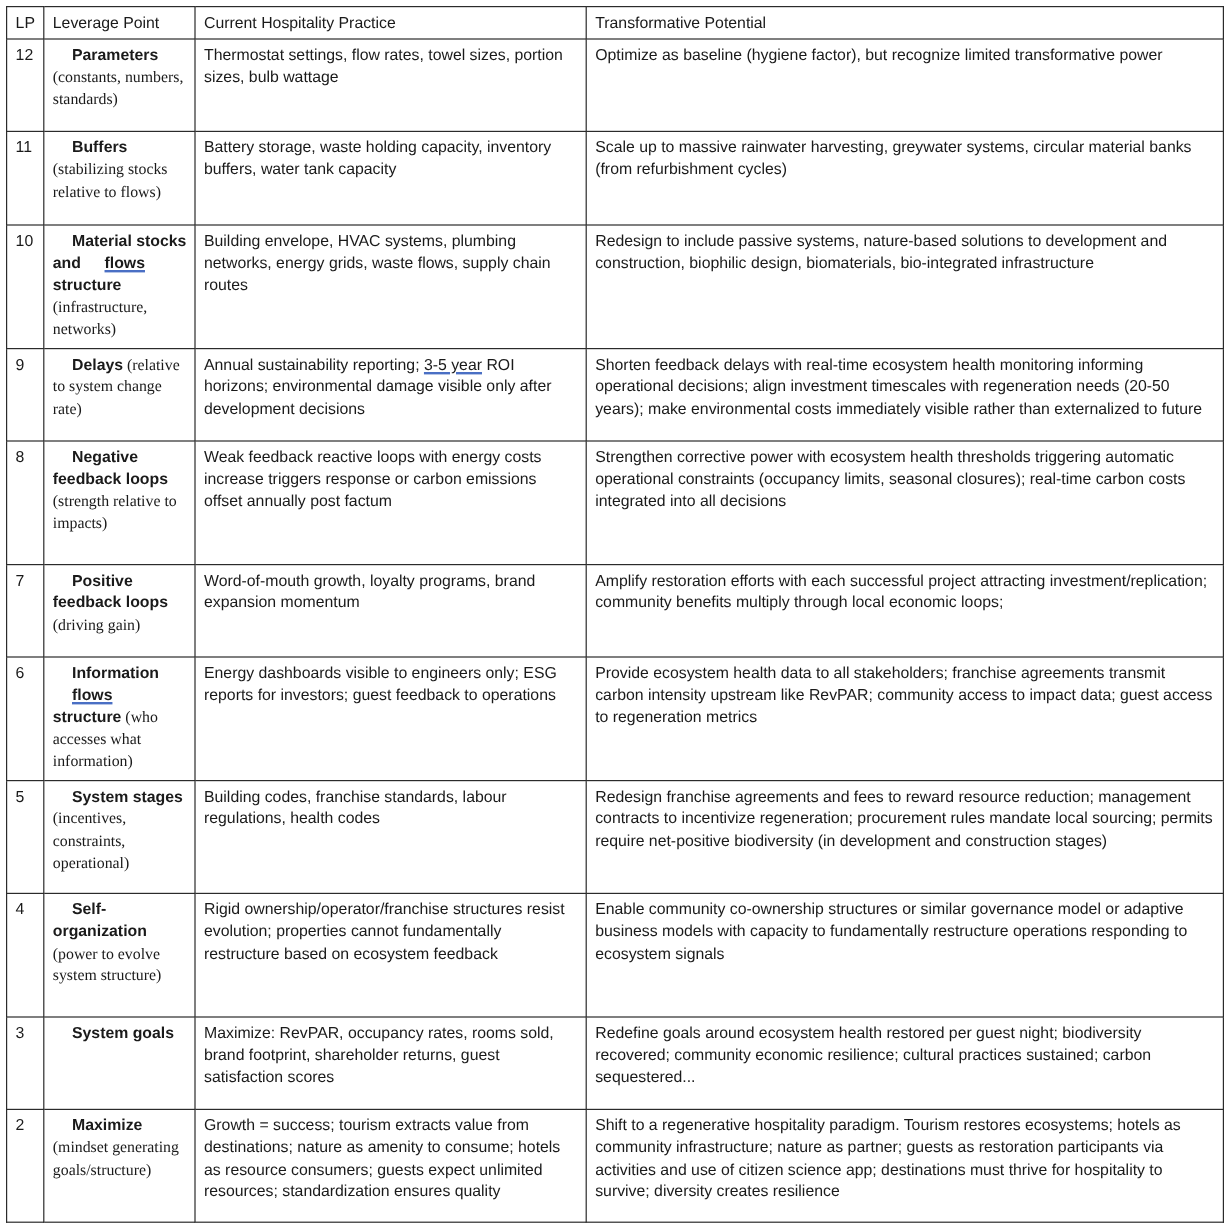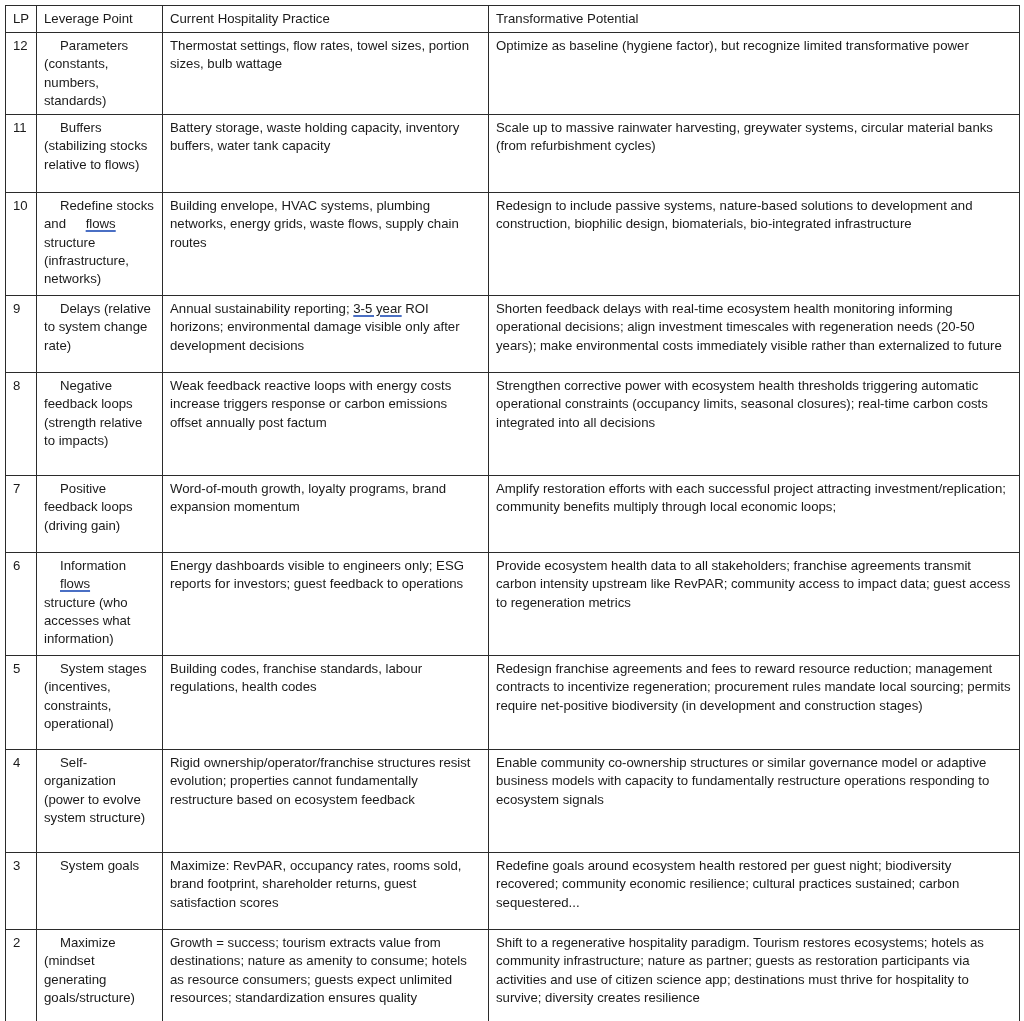--- a/index.html
+++ b/index.html
@@ -52,22 +52,22 @@
     height: 18px;
   }
   th.lp-head { text-align: center; padding-left: 2px; padding-right: 2px; }
 
   td.lp-cell {
     text-align: center;
     padding-left: 2px;
     padding-right: 2px;
     font-size: 13.2px;
   }
-  .lev-strong { font-weight: normal; padding-left: 16px; }
-  .lev-rest { font-weight: normal; }
+  .lev-strong { font-weight: bold; padding-left: 16px; }
+  .lev-rest { font-weight: normal; font-family: Liberation Serif, serif; }
   .flagged {
     text-decoration: underline;
     text-decoration-color: #4a6fc4;
     text-decoration-thickness: 1.5px;
     text-underline-offset: 1.5px;
     margin-top: 10px;
   }
   
   tr.r-head td, tr.r-head th { height: 18px; }
   tr.r12 td { height: 68px; }
@@ -112,21 +112,21 @@
 
       <tr class="r11">
         <td class="lp-cell">11</td>
         <td><span class="lev-strong">Buffers</span><span class="lev-rest"> (stabilizing stocks relative to flows)</span></td>
         <td>Battery storage, waste holding capacity, inventory buffers, water tank capacity</td>
         <td>Scale up to massive rainwater harvesting, greywater systems, circular material banks (from refurbishment cycles)</td>
       </tr>
 
       <tr class="r10">
         <td class="lp-cell">10</td>
-        <td><span class="lev-strong">Redefine stocks and </span><span class="lev-strong flagged">flows</span><span class="lev-strong"> structure</span><span class="lev-rest"> (infrastructure, networks)</span></td>
+        <td><span class="lev-strong">Material stocks and </span><span class="lev-strong flagged">flows</span><span class="lev-strong"> structure</span><span class="lev-rest"> (infrastructure, networks)</span></td>
         <td>Building envelope, HVAC systems, plumbing networks, energy grids, waste flows, supply chain routes</td>
         <td>Redesign to include passive systems, nature-based solutions to development and construction, biophilic design, biomaterials, bio-integrated infrastructure</td>
       </tr>
 
       <tr class="r9">
         <td class="lp-cell">9</td>
         <td><span class="lev-strong">Delays</span><span class="lev-rest"> (relative to system change rate)</span></td>
         <td><span>Annual sustainability reporting; </span><span class="flagged">3-5 year</span><span> ROI horizons; environmental damage visible only after development decisions</span></td>
         <td>Shorten feedback delays with real-time ecosystem health monitoring informing operational decisions; align investment timescales with regeneration needs (20-50 years); make environmental costs immediately visible rather than externalized to future</td>
       </tr>

